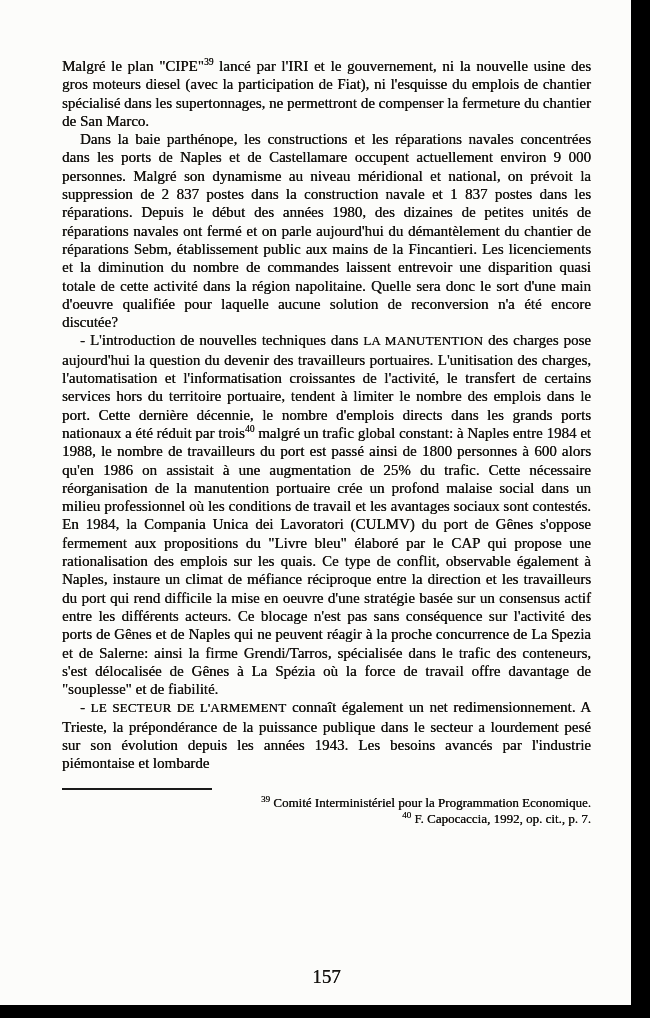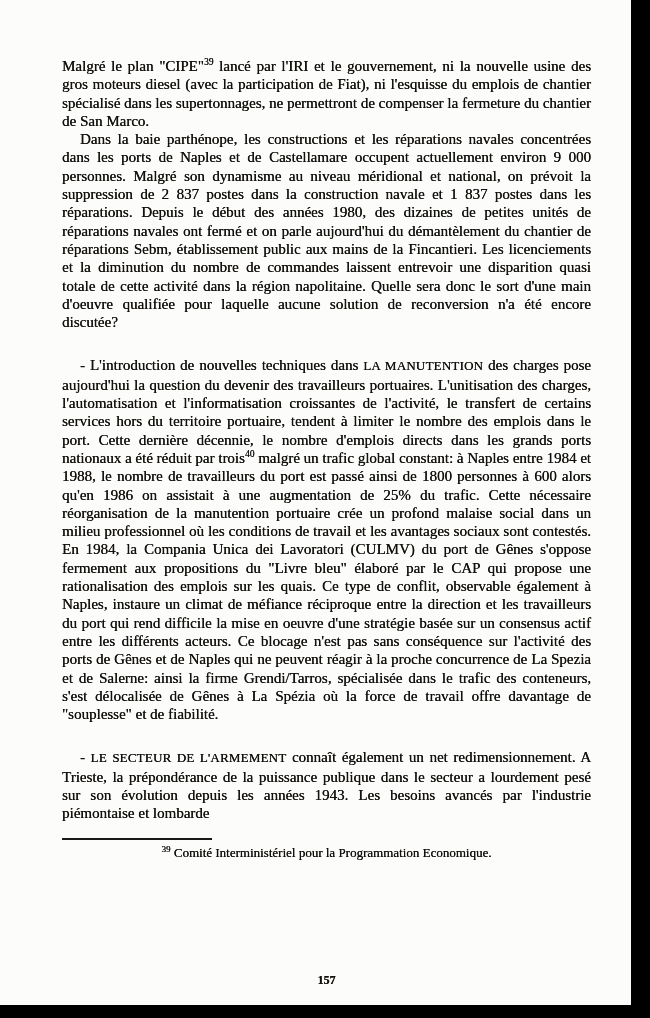--- a/index.html
+++ b/index.html
@@ -22,53 +22,52 @@
     top: 57px;
     width: 529px;
   }
   p.body-par {
     font-size: 15px;
     line-height: 18.3px;
     text-align: justify;
     text-shadow: 0.25px 0 0 currentColor;
   }
   p.indent { text-indent: 18px; }
-  p.gap-top { margin-top: 25px; }
+  p.gap-top { }
   sup.fnref {
     font-size: 9.5px;
     vertical-align: super;
     line-height: 0;
   }
   .sc { font-size: 13px; letter-spacing: 0.2px; }
   .footnote-sep {
     margin-top: 15px;
     width: 150px;
     border-top: 2px solid #1a1a1a;
   }
   .footnotes { margin-top: 5px; }
   p.footnote {
     font-size: 13px;
     line-height: 16.5px;
-    text-align: center;
+    text-align: right;
     text-shadow: 0.2px 0 0 currentColor;
   }
   p.footnote sup {
     font-size: 9px;
     vertical-align: super;
     line-height: 0;
   }
   .page-number {
     position: absolute;
     left: 62px;
     width: 529px;
     bottom: 30px;
     text-align: center;
-    font-size: 12px;
+    font-size: 19px;
     text-shadow: 0.25px 0 0 currentColor;
-    font-weight: bold;
   }
   .scan-bar-right {
     position: absolute;
     top: 0;
     right: 0;
     width: 19px;
     height: 100%;
     background: #000;
   }
   .scan-bar-bottom {
@@ -92,20 +91,21 @@
     <p class="body-par indent"><span>Dans la baie parthénope, les constructions et les réparations navales concentrées dans les ports de Naples et de Castellamare occupent actuellement environ 9 000 personnes. Malgré son dynamisme au niveau méridional et national, on prévoit la suppression de 2 837 postes dans la construction navale et 1 837 postes dans les réparations. Depuis le début des années 1980, des dizaines de petites unités de réparations navales ont fermé et on parle aujourd'hui du démantèlement du chantier de réparations Sebm, établissement public aux mains de la Fincantieri. Les licenciements et la diminution du nombre de commandes laissent entrevoir une disparition quasi totale de cette activité dans la région napolitaine. Quelle sera donc le sort d'une main d'oeuvre qualifiée pour laquelle aucune solution de reconversion n'a été encore discutée?</span></p>
 
     <p class="body-par indent gap-top"><span>- L'introduction de nouvelles techniques dans </span><span class="sc">LA MANUTENTION</span><span> des charges pose aujourd'hui la question du devenir des travailleurs portuaires. L'unitisation des charges, l'automatisation et l'informatisation croissantes de l'activité, le transfert de certains services hors du territoire portuaire, tendent à limiter le nombre des emplois dans le port. Cette dernière décennie, le nombre d'emplois directs dans les grands ports nationaux a été réduit par trois</span><sup class="fnref">40</sup><span> malgré un trafic global constant: à Naples entre 1984 et 1988, le nombre de travailleurs du port est passé ainsi de 1800 personnes à 600 alors qu'en 1986 on assistait à une augmentation de 25% du trafic. Cette nécessaire réorganisation de la manutention portuaire crée un profond malaise social dans un milieu professionnel où les conditions de travail et les avantages sociaux sont contestés. En 1984, la Compania Unica dei Lavoratori (CULMV) du port de Gênes s'oppose fermement aux propositions du "Livre bleu" élaboré par le CAP qui propose une rationalisation des emplois sur les quais. Ce type de conflit, observable également à Naples, instaure un climat de méfiance réciproque entre la direction et les travailleurs du port qui rend difficile la mise en oeuvre d'une stratégie basée sur un consensus actif entre les différents acteurs. Ce blocage n'est pas sans conséquence sur l'activité des ports de Gênes et de Naples qui ne peuvent réagir à la proche concurrence de La Spezia et de Salerne: ainsi la firme Grendi/Tarros, spécialisée dans le trafic des conteneurs, s'est délocalisée de Gênes à La Spézia où la force de travail offre davantage de "souplesse" et de fiabilité.</span></p>
 
     <p class="body-par indent gap-top"><span>- </span><span class="sc">LE SECTEUR DE L'ARMEMENT</span><span> connaît également un net redimensionnement. A Trieste, la prépondérance de la puissance publique dans le secteur a lourdement pesé sur son évolution depuis les années 1943. Les besoins avancés par l'industrie piémontaise et lombarde</span></p>
 
     <div class="footnote-sep"></div>
 
     <div class="footnotes">
       <p class="footnote"><sup>39</sup><span> Comité Interministériel pour la Programmation Economique.</span></p>
+      <p class="footnote"><sup>40</sup><span> F. Capocaccia, 1992, op. cit., p. 7.</span></p>
     </div>
 
   </div>
 
   <div class="page-number">157</div>
 
   <div class="scan-bar-right"></div>
   <div class="scan-bar-bottom"></div>
 
 </div>

